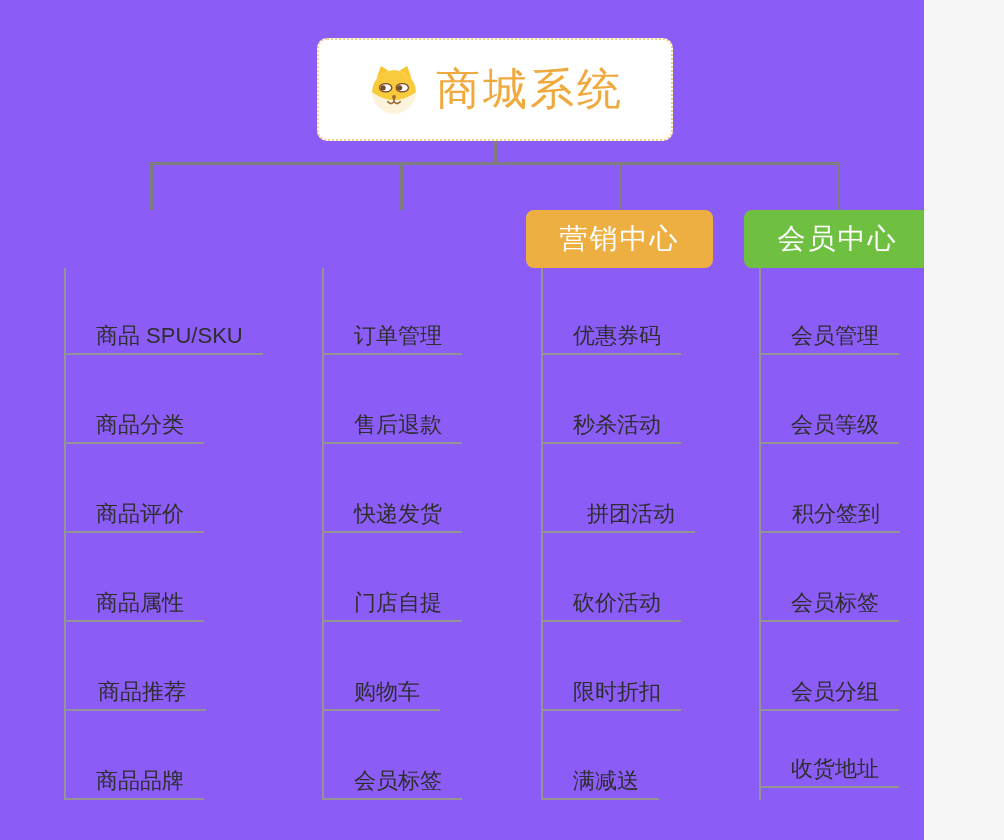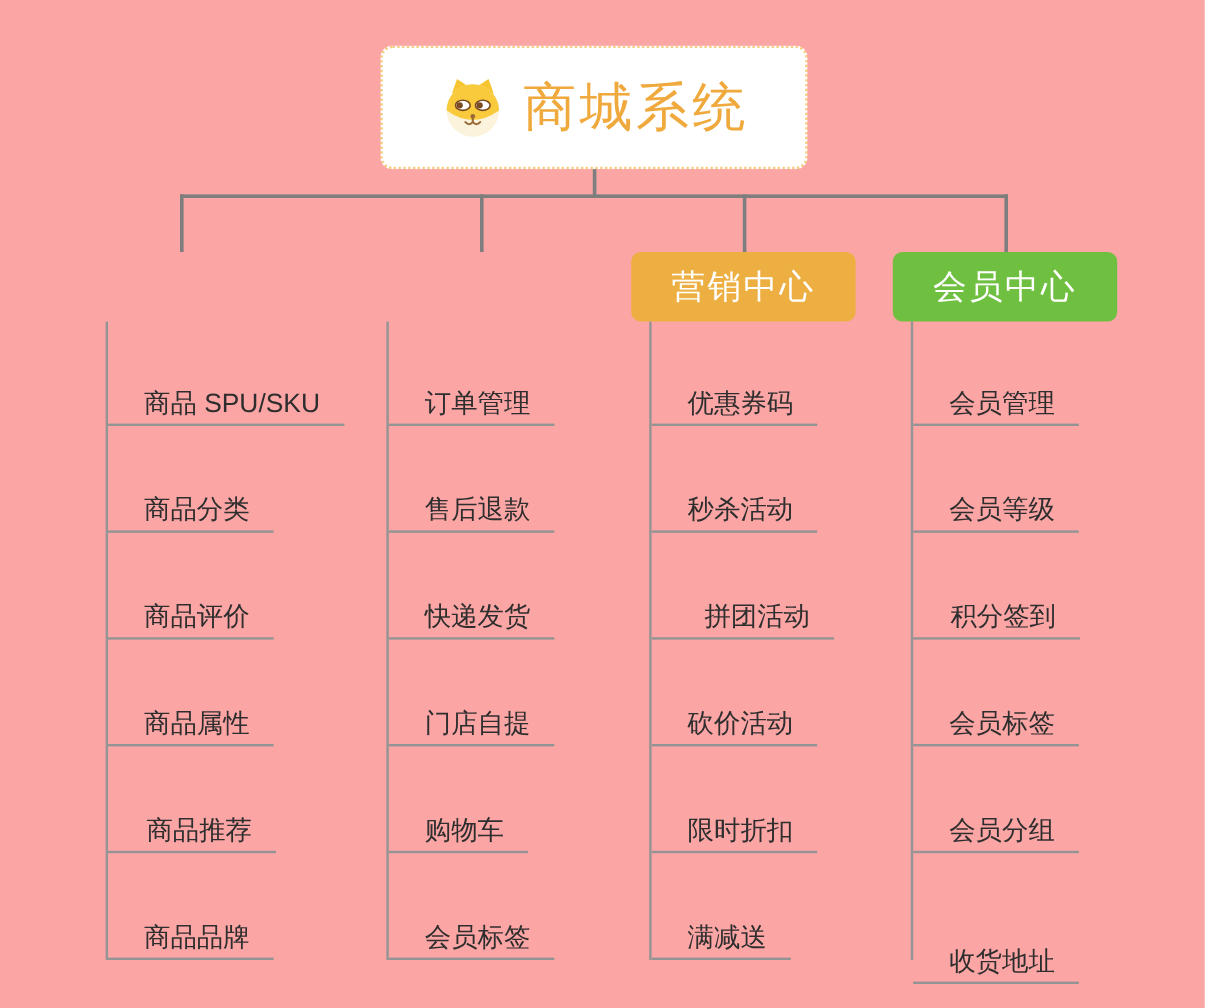--- a/index.html
+++ b/index.html
@@ -1,17 +1,17 @@
 <!DOCTYPE html>
 <html><head>
 <meta charset="utf-8">
 <style>
   html,body { margin:0; padding:0; background:#F6F6F6; font-family:"Liberation Sans", sans-serif; }
   .canvas {
-    position:relative; width:1004px; height:840px; background:#fca5a5; overflow:hidden;
+    position:relative; width:924px; height:840px; background:#8b5cf6; overflow:hidden;
   }
   
   .root-node {
     position:absolute; left:317px; top:38px; width:356px; height:103px;
     background:#FFFFFF; border:2px dotted #F6CE82; border-radius:10px;
     box-sizing:border-box; display:flex; align-items:center; justify-content:center; gap:14px;
   }
   .root-title { color:#F0A93C; font-size:44px; letter-spacing:3px; white-space:nowrap; }
   
   .connector { position:absolute; background:#7E7E7E; }
@@ -51,21 +51,21 @@
     </span>
     <span class="root-title">商城系统</span>
   </div>
 
 <div class="connector" style="left: 494px; top: 141px; width: 3px; height: 24px;"></div>
     <div class="connector" style="left: 149.5px; top: 162px; width: 690px; height: 3px;"></div>
     <div class="connector" style="left: 149.5px; top: 162px; width: 3px; height: 48px;"></div>
     <div class="connector" style="left: 399.5px; top: 162px; width: 3px; height: 48px;"></div>
     <div class="connector" style="left: 618.5px; top: 162px; width: 3px; height: 48px;"></div>
     <div class="connector" style="left: 836.5px; top: 162px; width: 3px; height: 48px;"></div>
-    <div class="branch-children" style="left: 88px;">
+    <div class="branch-children" style="left: 64px;">
       <div class="child-item" style="top: 51px;">商品 SPU/SKU</div>
       <div class="child-item" style="top: 140px;">商品分类</div>
       <div class="child-item" style="top: 229px;">商品评价</div>
       <div class="child-item" style="top: 318px;">商品属性</div>
       <div class="child-item" style="top: 407px; padding-left: 32px;">商品推荐</div>
       <div class="child-item" style="top: 496px;">商品品牌</div>
     </div>
 
     <div class="branch-children" style="left: 322px;">
       <div class="child-item" style="top: 51px;">订单管理</div>
@@ -86,15 +86,15 @@
       <div class="child-item" style="top: 496px;">满减送</div>
     </div>
 
     <div class="branch-header" style="left: 744px; background: rgb(111, 191, 65);">会员中心</div>
     <div class="branch-children" style="left: 759px;">
       <div class="child-item" style="top: 51px;">会员管理</div>
       <div class="child-item" style="top: 140px;">会员等级</div>
       <div class="child-item" style="top: 229px; padding-left: 31px;">积分签到</div>
       <div class="child-item" style="top: 318px;">会员标签</div>
       <div class="child-item" style="top: 407px;">会员分组</div>
-      <div class="child-item" style="top: 516px;">收货地址</div>
+      <div class="child-item" style="top: 484px;">收货地址</div>
     </div>
   </div>
 
 </body></html>

